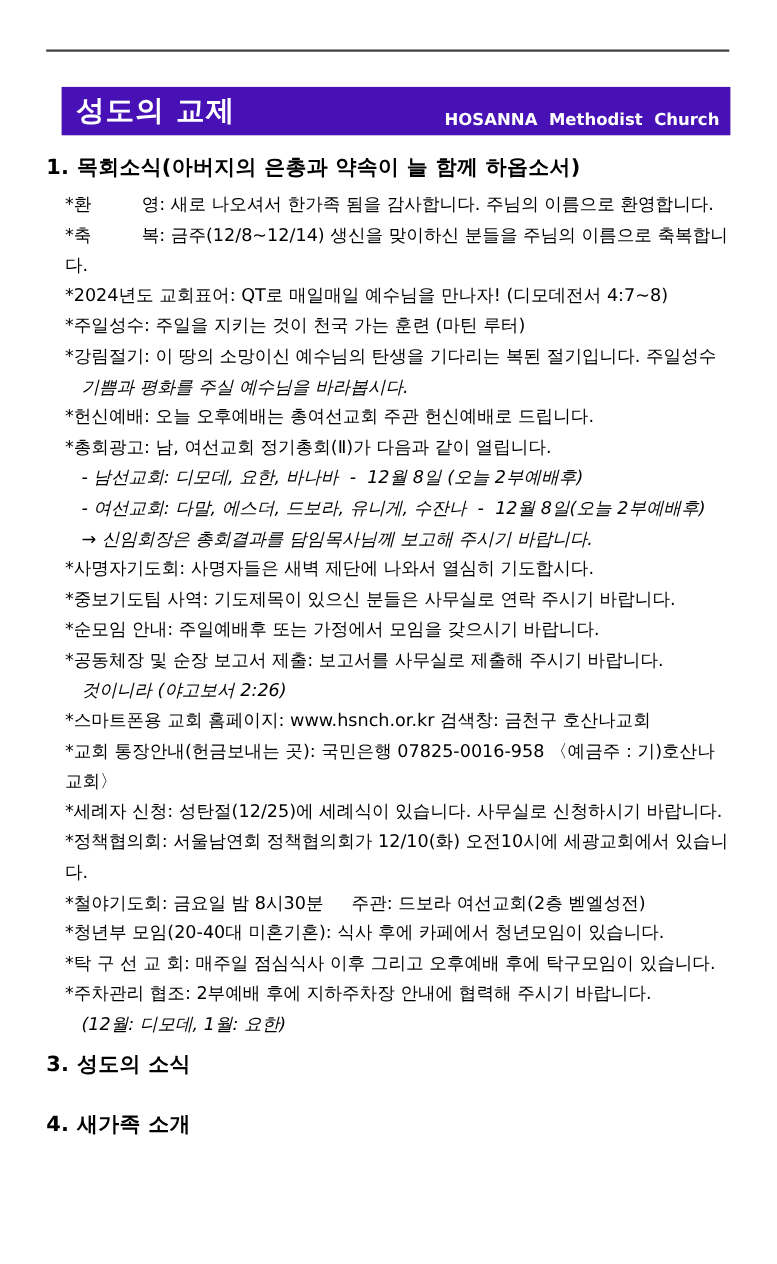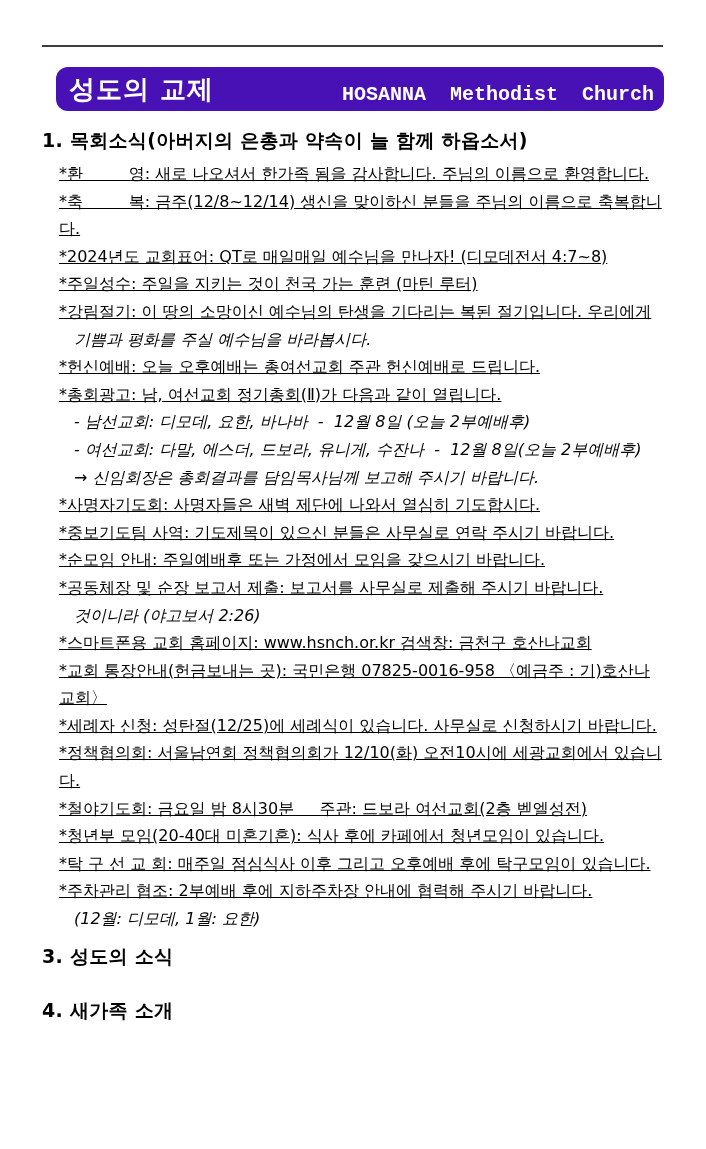--- a/index.html
+++ b/index.html
@@ -6,71 +6,69 @@
   body{
     width:706px;height:1149px;
     font-family:"DejaVu Sans","Liberation Sans",sans-serif;
     color:#000;
   }
   .page{position:relative;width:706px;height:1149px;background:#fff;overflow:hidden;}
   .rule{height:2px;background:#3d3d3d;margin:0 43px 0 42px;}
   .rule-top{margin-top:45px;}
   .banner{
     position:relative;
-    margin:20px 42px 0 56px;
+    margin:32px 42px 0 56px;
     height:44px;
-    border-radius:12px;
   }
   .banner-title{
     position:absolute;left:13px;top:50%;
     transform:translateY(-50%);
     color:#fff;font-size:26px;font-weight:bold;letter-spacing:1px;
     white-space:pre;
   }
   .banner-church{
     position:absolute;right:10px;bottom:5px;
-    color:#fff;font-size:20px;font-weight:bold;
+    color:#fff;font-size:15px;font-weight:bold;
     white-space:pre;
-    font-family:Liberation Mono, monospace;
   }
   #sections{padding:0 42px;}
   .heading{
     font-size:19px;font-weight:bold;line-height:26px;
     white-space:pre;letter-spacing:0.3px;
   }
   .sec-0 .heading{margin:16px 0 7px 0;}
   .sec-1 .heading{margin:2px 0 6px 0;}
   .sec-2 .heading{margin:10px 0 0 0;}
   .sec-3 .heading{margin:28px 0 0 0;}
   .line{
     font-size:16px;line-height:27.6px;
     white-space:pre-wrap;
   }
-  .indent-1{padding-left:17px;text-decoration:underline;}
+  .indent-1{padding-left:17px;}
   .indent-2{padding-left:32px;font-style:italic;}
 </style>
 </head>
 <body>
 
 <div class="page">
   <div class="rule rule-top" style="background: rgb(61, 61, 61);"></div>
 
   <div class="banner" style="background: rgb(71, 17, 181);">
     <span class="banner-title">성도의 교제</span>
     <span class="banner-church">HOSANNA  Methodist  Church</span>
   </div>
 
   <div id="sections">
       <section class="sec sec-0">
         <div class="heading">1. 목회소식(아버지의 은총과 약속이 늘 함께 하옵소서)</div>
         <div class="line indent-1">*환         영: 새로 나오셔서 한가족 됨을 감사합니다. 주님의 이름으로 환영합니다.</div>
         <div class="line indent-1">*축         복: 금주(12/8~12/14) 생신을 맞이하신 분들을 주님의 이름으로 축복합니다.</div>
         <div class="line indent-1">*2024년도 교회표어: QT로 매일매일 예수님을 만나자! (디모데전서 4:7~8)</div>
         <div class="line indent-1">*주일성수: 주일을 지키는 것이 천국 가는 훈련 (마틴 루터)</div>
-        <div class="line indent-1">*강림절기: 이 땅의 소망이신 예수님의 탄생을 기다리는 복된 절기입니다. 우리에게</div>
+        <div class="line indent-1">*강림절기: 이 땅의 소망이신 예수님의 탄생을 기다리는 복된 절기입니다. 주일성수</div>
         <div class="line indent-2">기쁨과 평화를 주실 예수님을 바라봅시다.</div>
         <div class="line indent-1">*헌신예배: 오늘 오후예배는 총여선교회 주관 헌신예배로 드립니다.</div>
         <div class="line indent-1">*총회광고: 남, 여선교회 정기총회(Ⅱ)가 다음과 같이 열립니다.</div>
         <div class="line indent-2">- 남선교회: 디모데, 요한, 바나바  -  12월 8일 (오늘 2부예배후)</div>
         <div class="line indent-2">- 여선교회: 다말, 에스더, 드보라, 유니게, 수잔나  -  12월 8일(오늘 2부예배후)</div>
         <div class="line indent-2">→ 신임회장은 총회결과를 담임목사님께 보고해 주시기 바랍니다.</div>
         <div class="line indent-1">*사명자기도회: 사명자들은 새벽 제단에 나와서 열심히 기도합시다.</div>
         <div class="line indent-1">*중보기도팀 사역: 기도제목이 있으신 분들은 사무실로 연락 주시기 바랍니다.</div>
         <div class="line indent-1">*순모임 안내: 주일예배후 또는 가정에서 모임을 갖으시기 바랍니다.</div>
         <div class="line indent-1">*공동체장 및 순장 보고서 제출: 보고서를 사무실로 제출해 주시기 바랍니다.</div>

